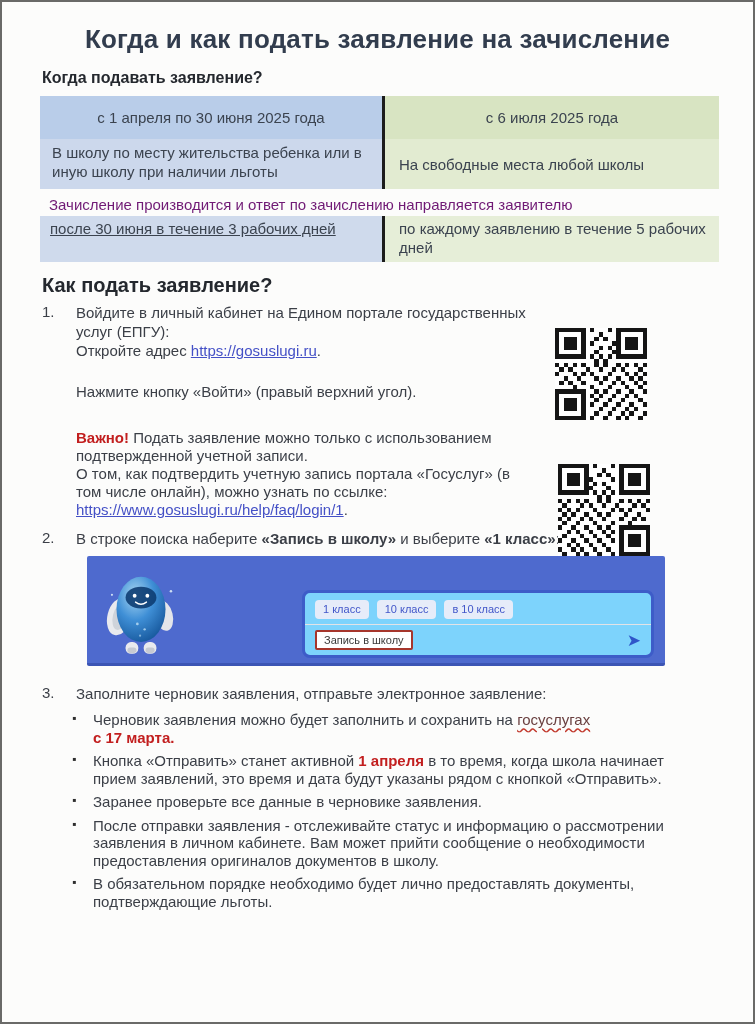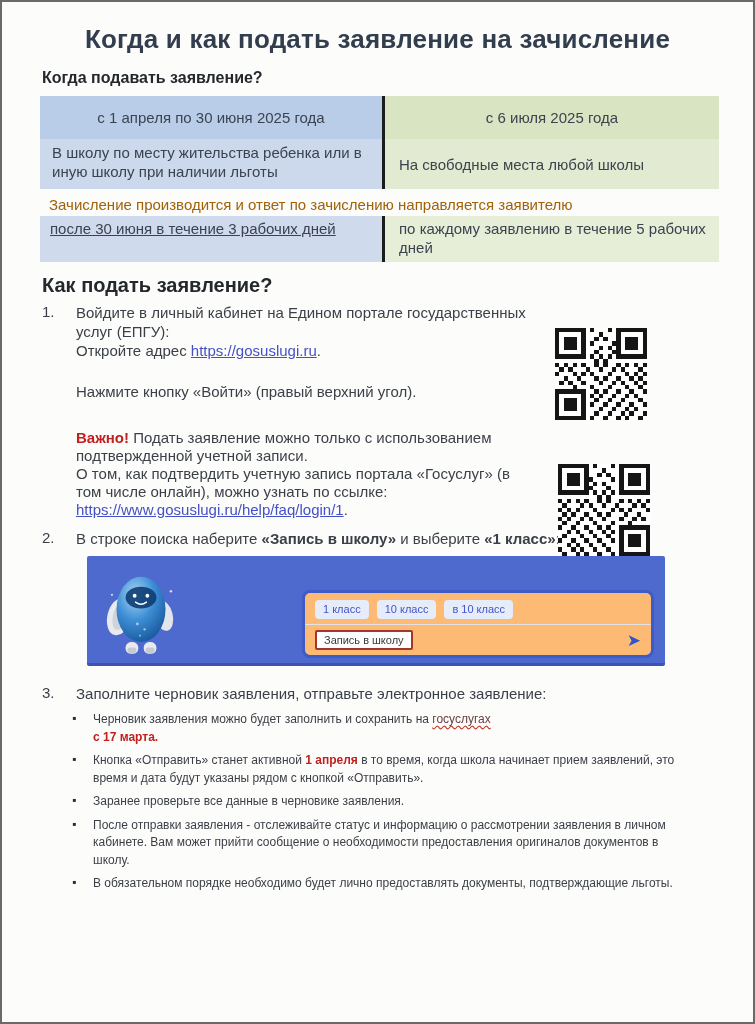--- a/index.html
+++ b/index.html
@@ -16,21 +16,21 @@
   
   .h-sec { margin:16px 0 0 40px; font-size:16px; font-weight:bold; color:#24282e; }
   
   .tbl { display:grid; grid-template-columns:342px 3px 334px; margin:9px 38px 0 38px; }
   .vdiv { background:#1c1c1c; }
   .cell { font-size:15px; line-height:19px; color:#3b434f; }
   .c-blue-h { background:#b9cde9; text-align:center; padding:12px 10px; }
   .c-green-h { background:#d8e4c2; text-align:center; padding:12px 10px; }
   .c-blue-b { background:#ccd8ec; padding:4px 14px 8px 12px; }
   .c-green-b { background:#e2ebd1; display:flex; align-items:center; padding:4px 8px 4px 14px; }
-  .note-intro { margin:6px 38px 0 47px; font-size:15px; line-height:19px; color:#a16207; }
+  .note-intro { margin:6px 38px 0 47px; font-size:15px; line-height:19px; color:#701a75; }
   .tbl.note { margin-top:2px; }
   .n-blue { background:#cfdaec; padding:3px 10px 5px 10px; min-height:44px;text-decoration:underline; }
   .n-green { background:#e6eed8; padding:3px 10px 5px 14px; min-height:44px; }
   
   .how { margin:0 34px 0 40px; position:relative; }
   .h-how { margin:12px 0 0 0; font-size:20px; font-weight:bold; color:#24282e; }
   .step { display:flex; margin-top:6px; }
   .num { width:34px; flex:0 0 34px; font-size:15px; color:#3b3f47; }
   .stext { width:468px; font-size:15px; line-height:19px; color:#3b3f47; }
   .login-note { margin-top:22px; }
@@ -39,34 +39,34 @@
   .block { display:block; }
   .link { color:#4450c6; text-decoration:underline; cursor:pointer; }
   .wavy { text-decoration:underline wavy #c23a2e; text-underline-offset:2px; color:#6a4040; }
   .step2 { margin-top:10px; }
   .b { font-weight:bold; }
   
   .shot { position:relative; margin:8px 0 0 45px; width:578px; height:110px;
           background:#4e6ace; border-radius:2px; border-bottom:3px solid #3c55b4; }
   .robot { position:absolute; left:8px; top:8px; }
   .card { position:absolute; left:215px; top:34px; width:352px; height:68px;
-          background:#fdba74; border:3px solid #3d5cc8; border-radius:8px; overflow:hidden; }
+          background:#7dd3fc; border:3px solid #3d5cc8; border-radius:8px; overflow:hidden; }
   .chips { display:flex; gap:8px; padding:7px 10px 5px 10px; }
   .chip { background:#e6ecf9; color:#4156c9; font-size:11px; line-height:13px;
           padding:3px 8px; border-radius:4px; white-space:nowrap; }
   .card-div { height:1px; background:#e3e3e6; }
   .qrow { display:flex; align-items:center; justify-content:space-between; padding:5px 10px 0 10px; }
   .query { display:inline-block; border:2px solid #a6362c; border-radius:2px;
            padding:2px 7px; font-size:11px; color:#3a3a3a; background:#fff; }
   .send { color:#2f55c9; font-size:17px; line-height:17px; }
   
   .step3 { margin-top:18px; }
   .stext3 { font-size:15px; line-height:19px; color:#3b3f47; }
   .bullets { list-style:none; margin:8px 0 0 30px; width:612px; }
-  .bullets li { position:relative; padding-left:21px; font-size:12px; line-height:17.5px;
+  .bullets li { position:relative; padding-left:21px; font-size:15px; line-height:17.5px;
                 color:#3b3f47; margin-bottom:6px; }
   .bullets li::before { content:"▪"; position:absolute; left:0; top:-1px; font-size:12px; color:#2d2d2d; }
   
   .qr { position:absolute; width:92px; height:92px; background:#fff; }
   .qr1 { left:553px; top:326px; }
   .qr2 { left:556px; top:462px; }
 </style>
 </head>
 <body>
 

